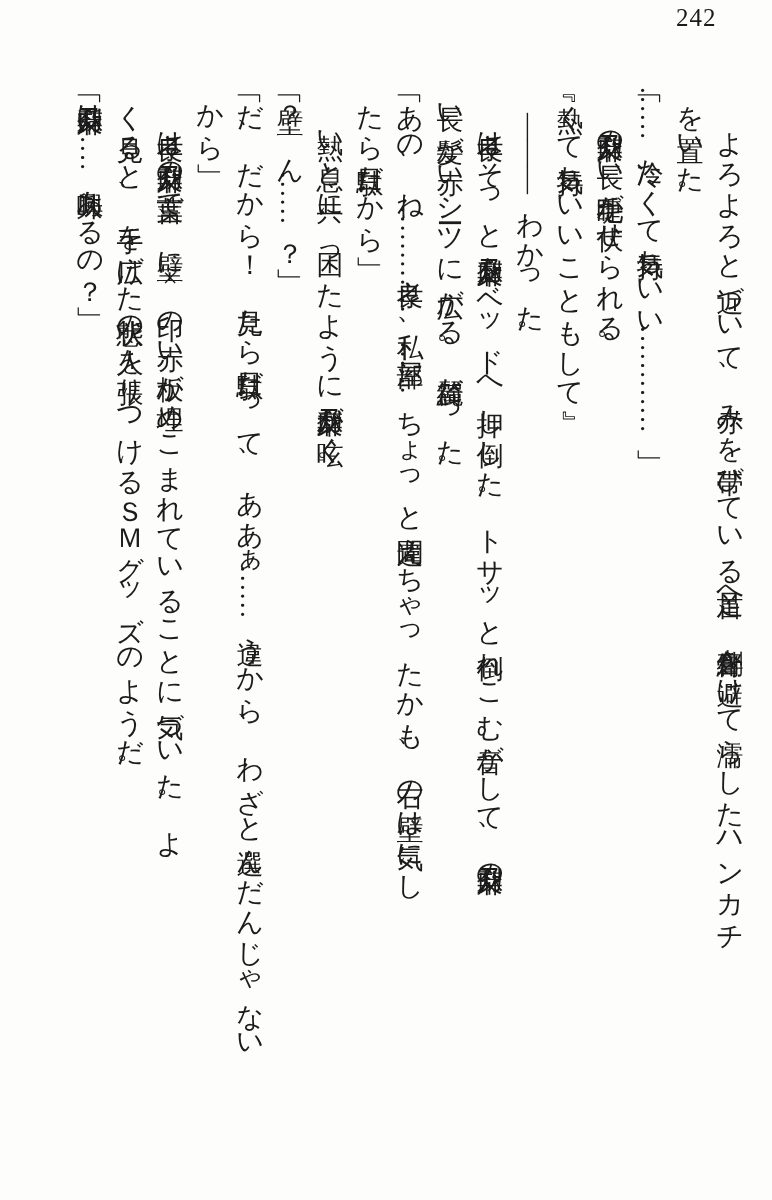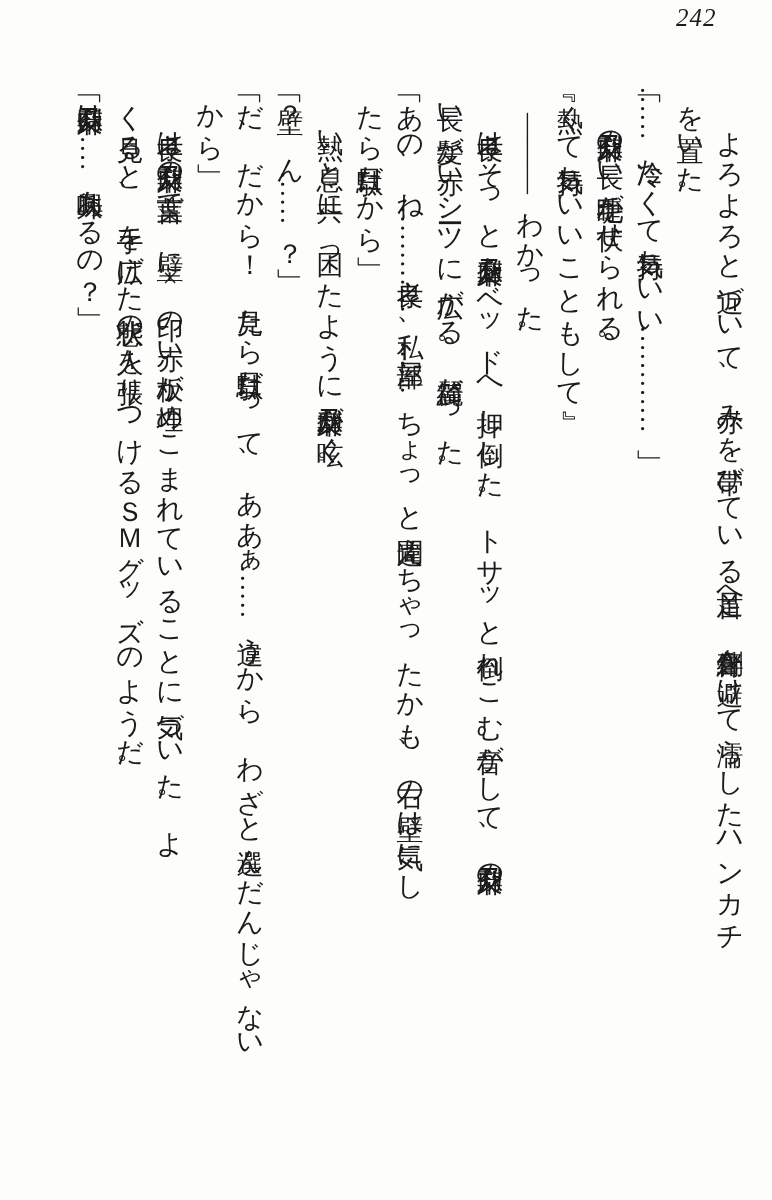--- a/index.html
+++ b/index.html
@@ -12,21 +12,20 @@
     background: #fdfdfb;
     position: relative;
     overflow: hidden;
     font-family: "Liberation Serif", "DejaVu Serif", serif;
   }
   .page-number {
     position: absolute;
     top: 4px;
     left: 676px;
     font-size: 25px;
-    font-style: italic;
     color: #1b1b1b;
     letter-spacing: 1px;
     font-family: "Liberation Serif", "DejaVu Serif", serif;
   }
   .novel-text {
     position: absolute;
     top: 86px;
     right: 22px;
     width: 680px;
     height: 1040px;

